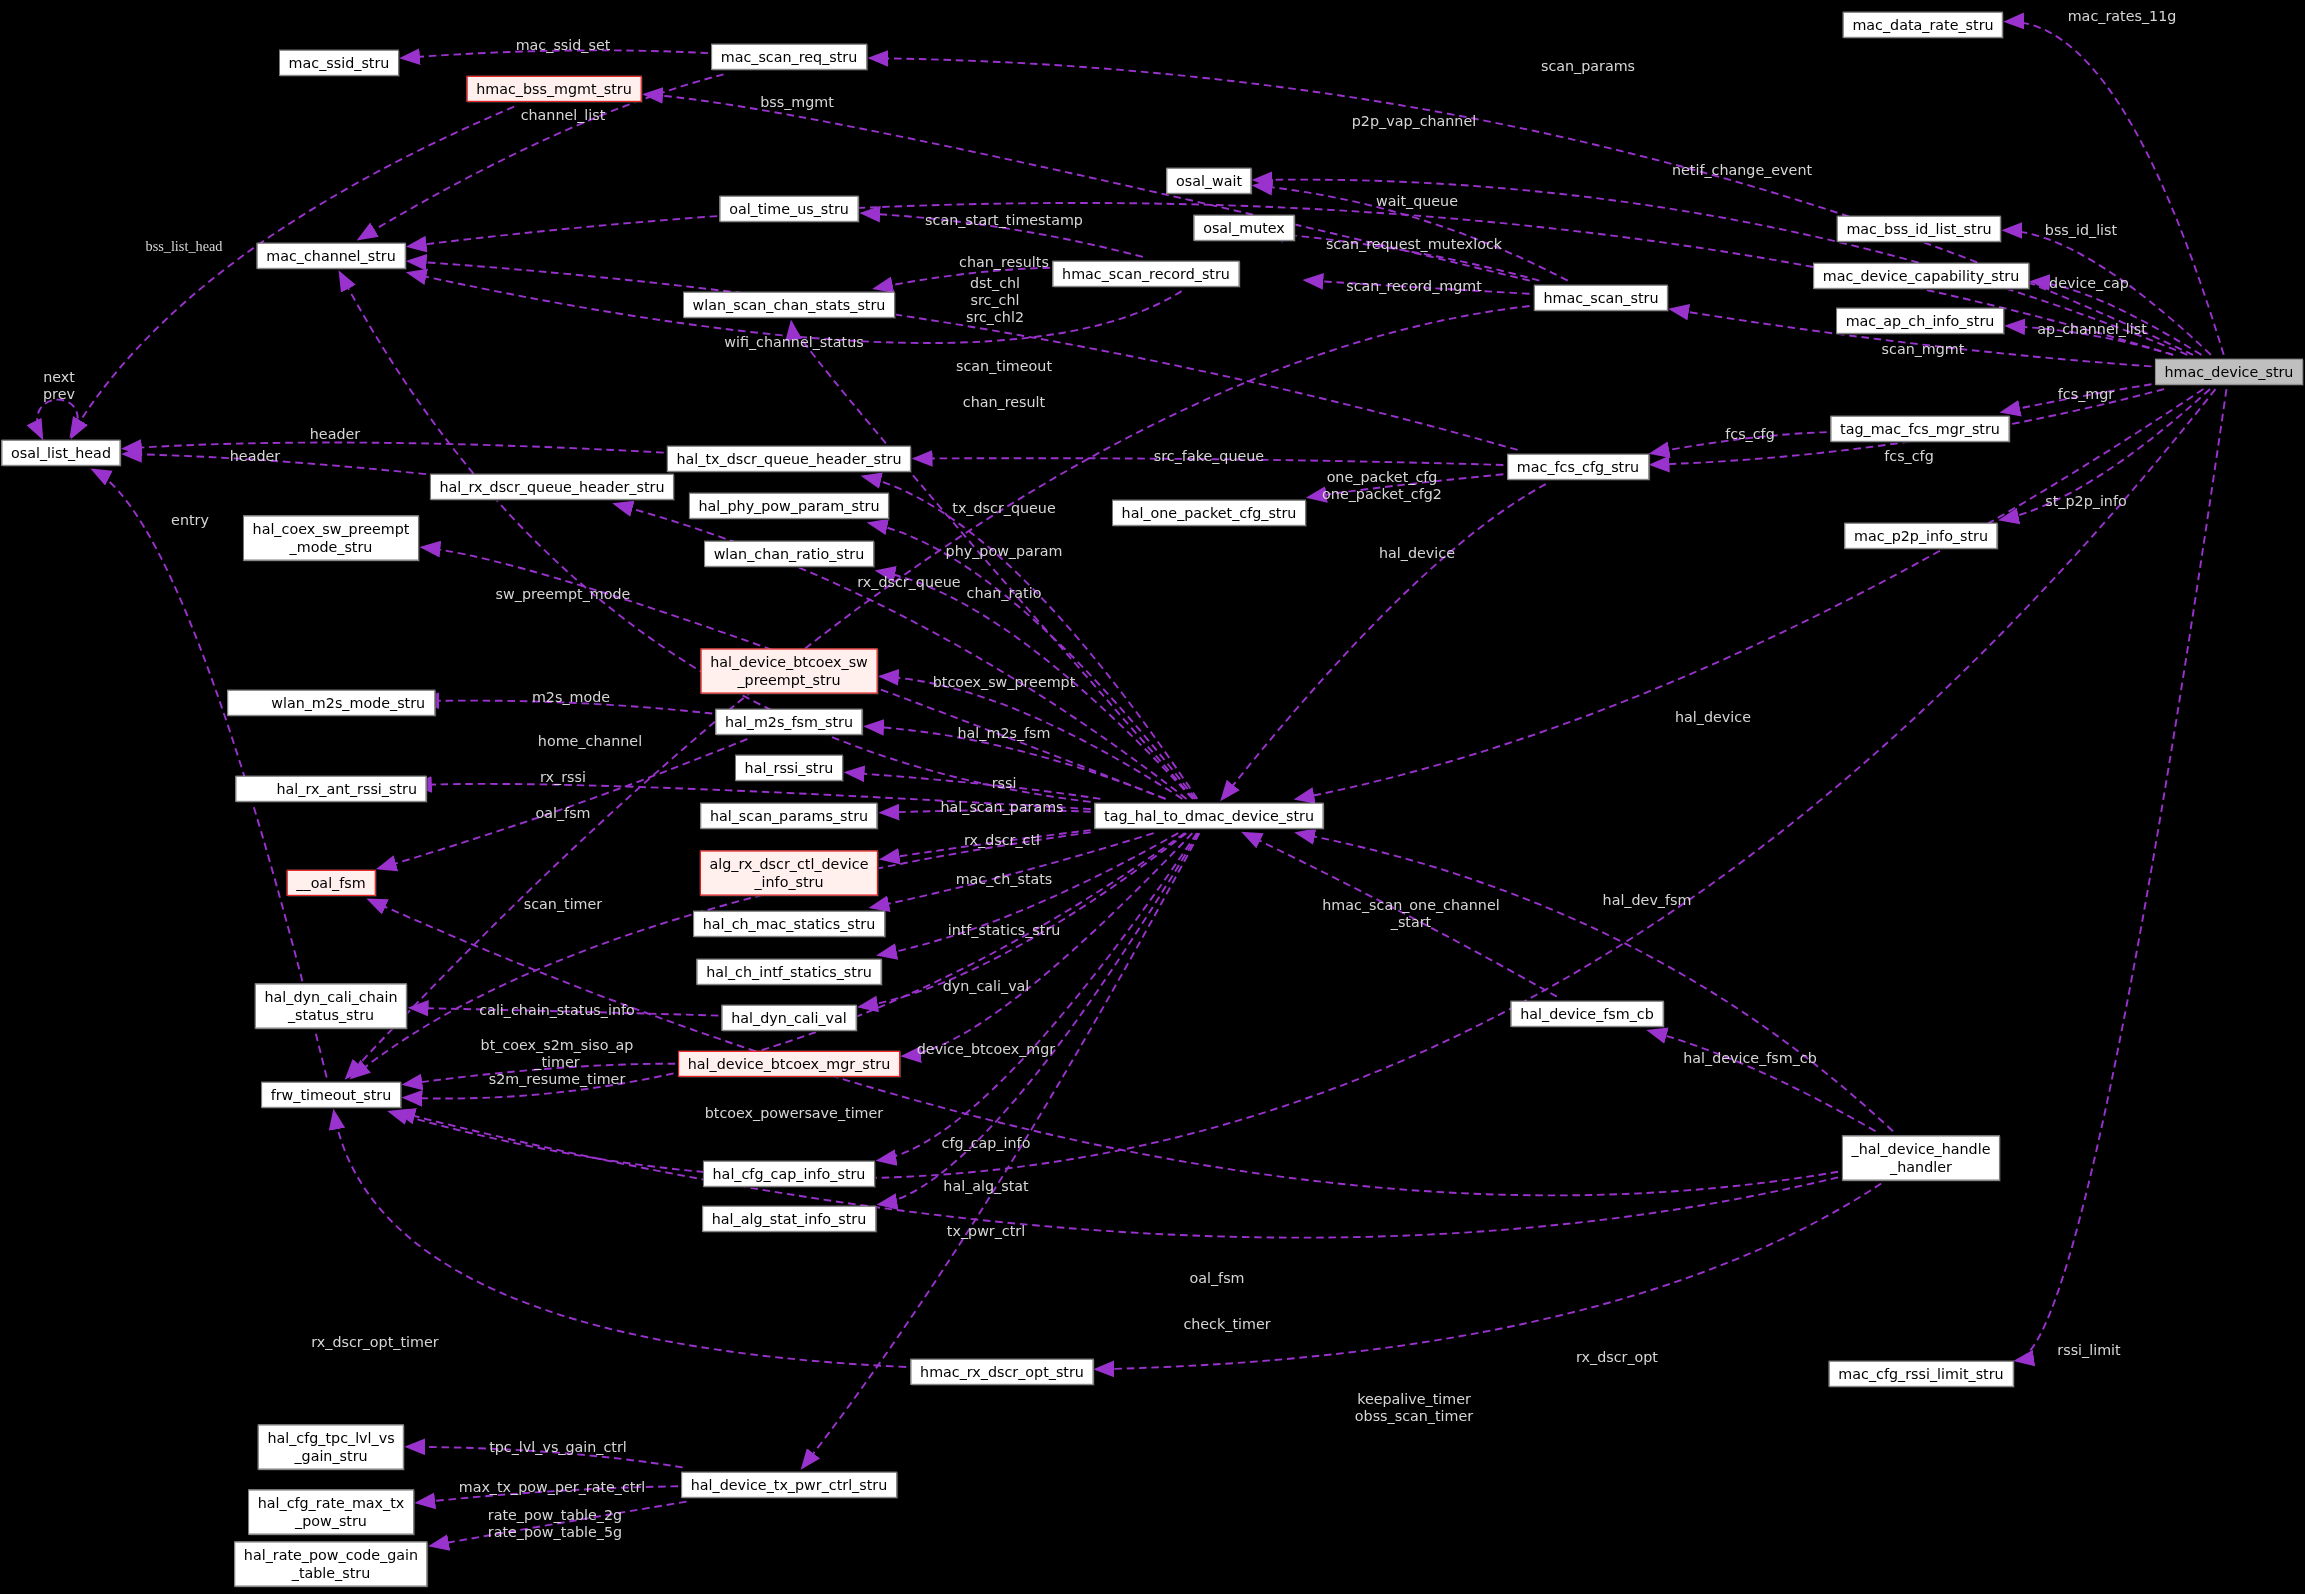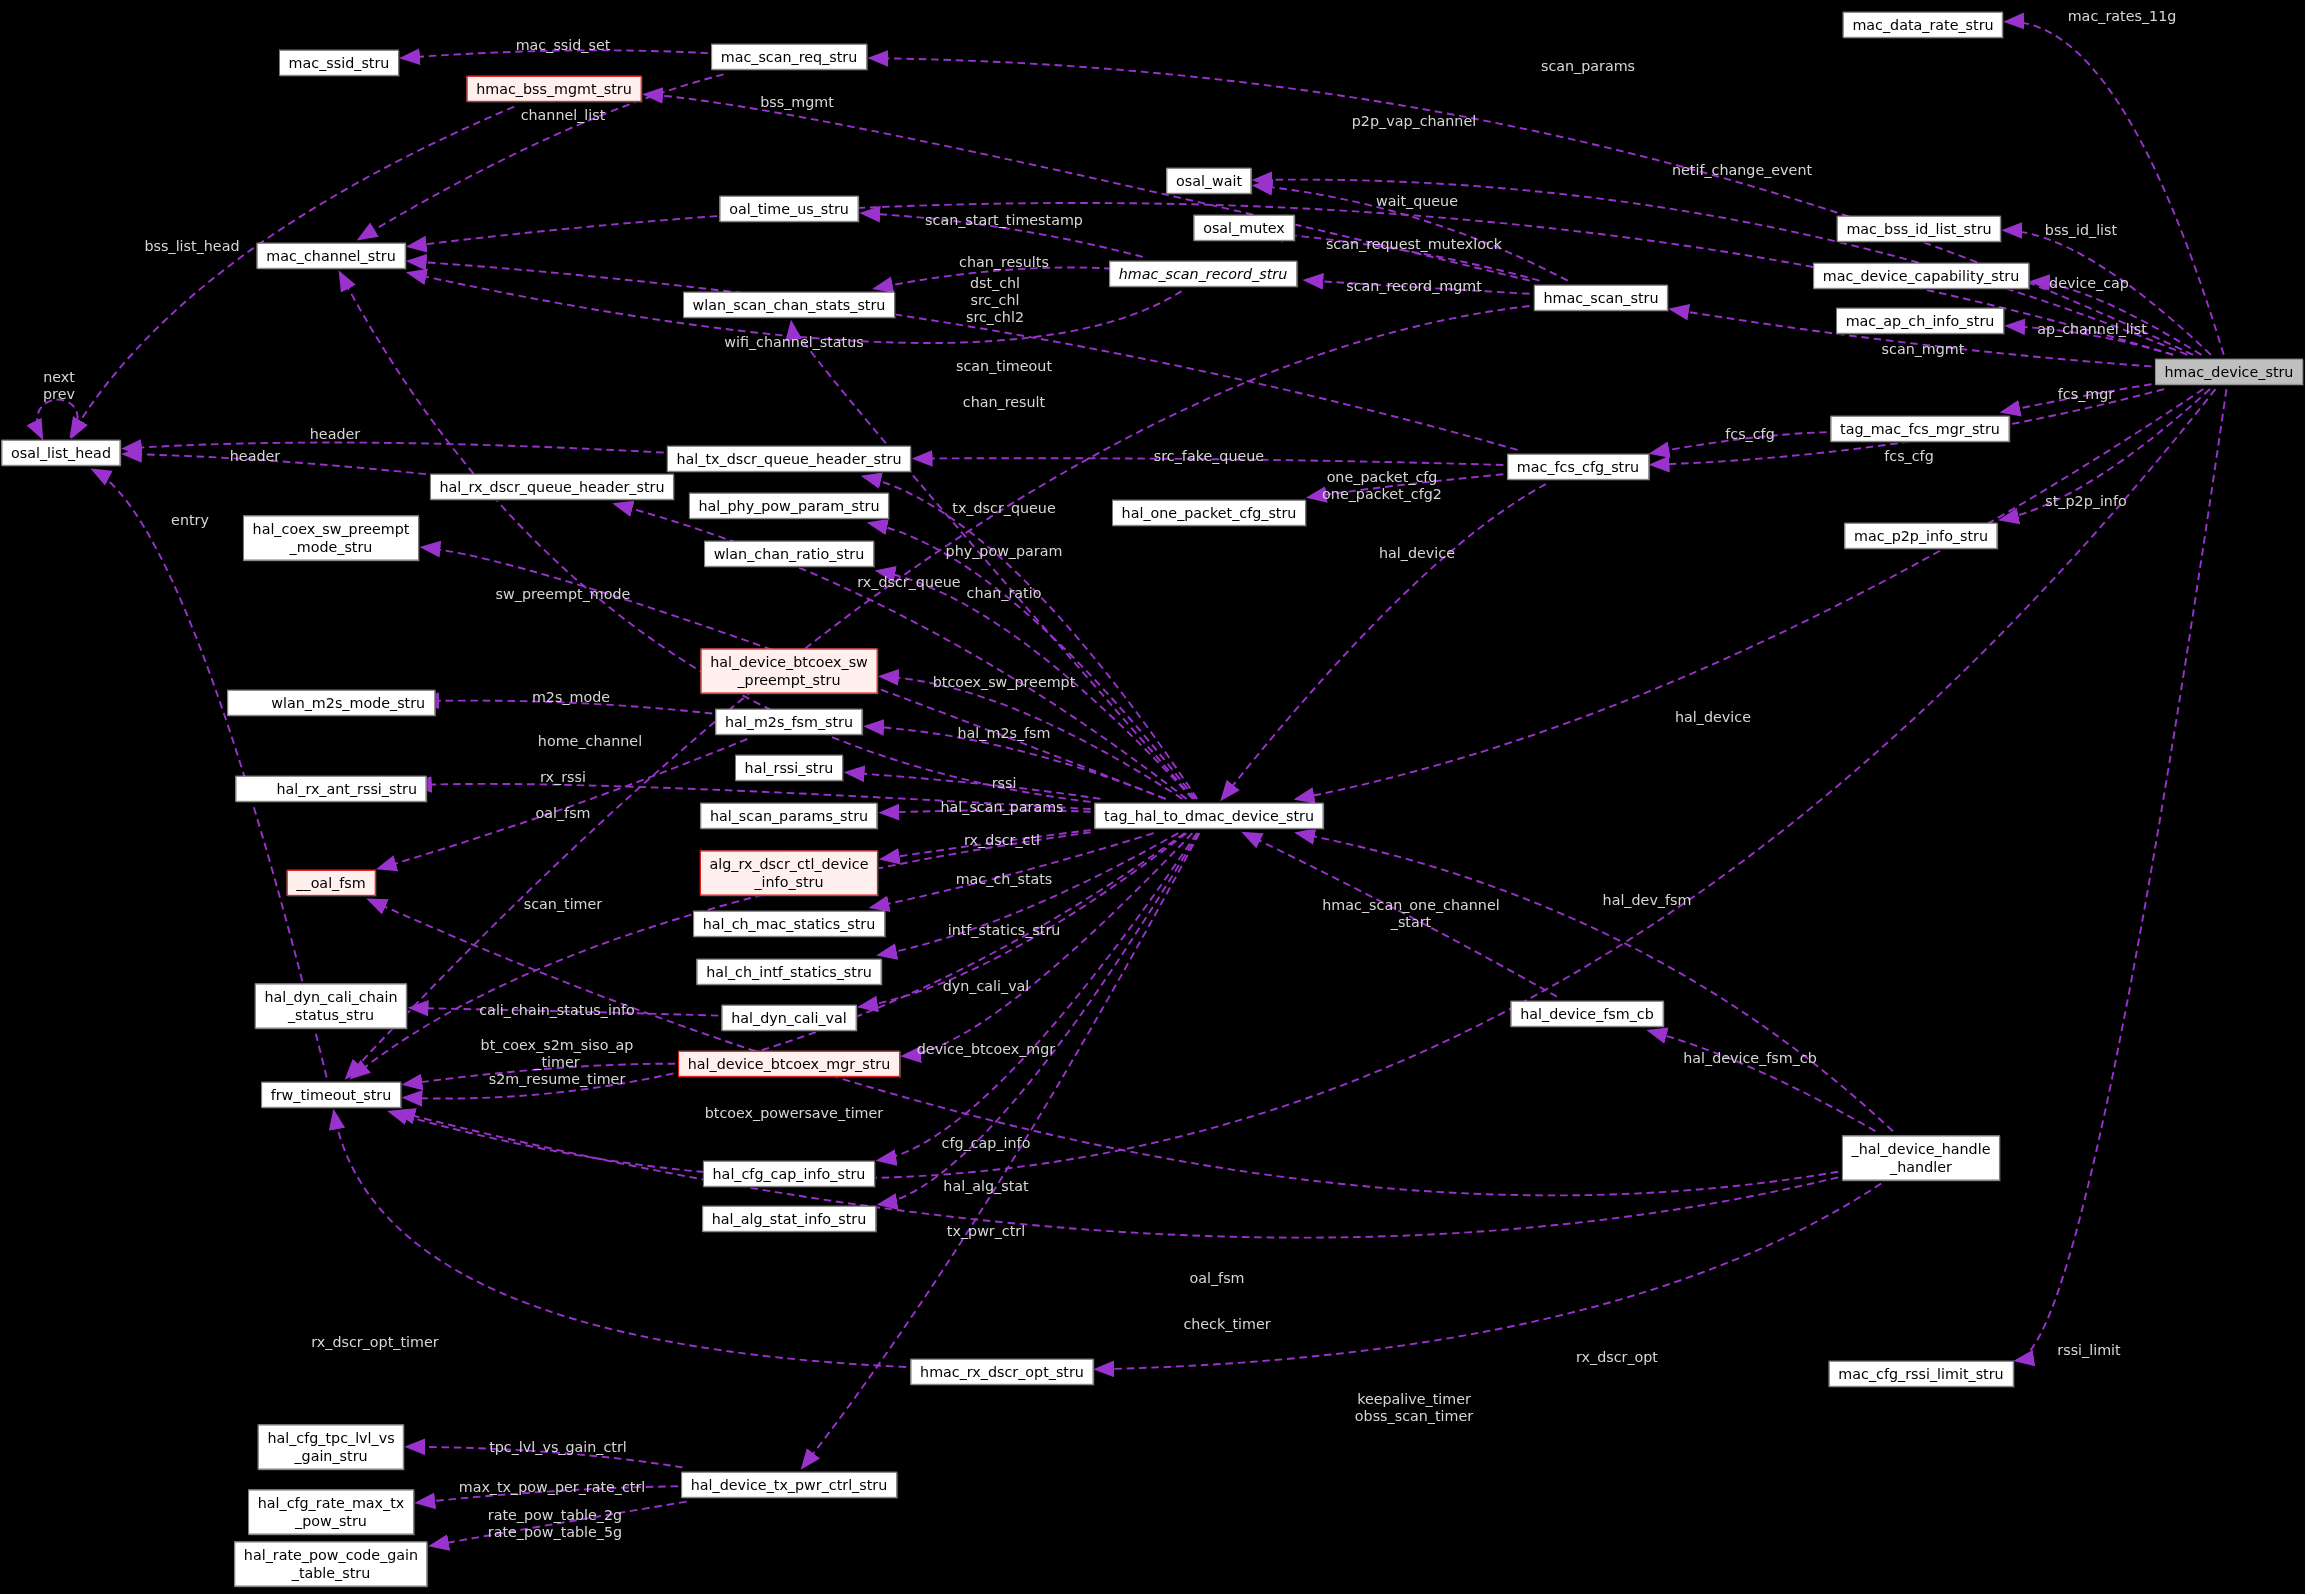--- a/index.html
+++ b/index.html
@@ -96,21 +96,21 @@
       <path fill="none" stroke="#9a32cd" stroke-width="2" stroke-dasharray="8,5" marker-end="url(#arrow)" d="M 722 1579 Q 584 1602 453.5 1625.2245762711864"></path>
       <path fill="none" stroke="#9a32cd" stroke-width="2" stroke-dasharray="8,5" marker-end="url(#arrow)" d="M 2338.5469168900804 373 Q 2231 18 2110 22.63157894736842"></path>
     </svg>
 <div class="node" style="left: 339px; top: 63px;">mac_ssid_stru</div>
     <div class="node" style="left: 789px; top: 57px;">mac_scan_req_stru</div>
     <div class="node red" style="left: 554px; top: 89px;">hmac_bss_mgmt_stru</div>
     <div class="node" style="left: 1923px; top: 25px;">mac_data_rate_stru</div>
     <div class="node" style="left: 1209px; top: 181px;">osal_wait</div>
     <div class="node" style="left: 1212px; top: 228px; margin-left: 32px;">osal_mutex</div>
     <div class="node" style="left: 789px; top: 209px;">oal_time_us_stru</div>
-    <div class="node" style="left: 1203px; top: 274px; font-style: italic;">hmac_scan_record_stru</div>
+    <div class="node" style="left: 1146px; top: 274px;">hmac_scan_record_stru</div>
     <div class="node" style="left: 1601px; top: 298px;">hmac_scan_stru</div>
     <div class="node" style="left: 1919px; top: 229px;">mac_bss_id_list_stru</div>
     <div class="node" style="left: 1921px; top: 276px;">mac_device_capability_stru</div>
     <div class="node" style="left: 1920px; top: 321px;">mac_ap_ch_info_stru</div>
     <div class="node main" style="left: 2229px; top: 372px;">hmac_device_stru</div>
     <div class="node" style="left: 331px; top: 256px;">mac_channel_stru</div>
     <div class="node" style="left: 61px; top: 453px;">osal_list_head</div>
     <div class="node" style="left: 789px; top: 305px;">wlan_scan_chan_stats_stru</div>
     <div class="node" style="left: 1920px; top: 429px;">tag_mac_fcs_mgr_stru</div>
     <div class="node" style="left: 1578px; top: 467px;">mac_fcs_cfg_stru</div>
@@ -164,21 +164,21 @@
     <div class="edge-label" style="left: 1414px; top: 245px;">scan_request_mutexlock</div>
     <div class="edge-label" style="left: 1414px; top: 287px;">scan_record_mgmt</div>
     <div class="edge-label" style="left: 1004px; top: 221px;">scan_start_timestamp</div>
     <div class="edge-label" style="left: 1004px; top: 263px;">chan_results</div>
     <div class="edge-label" style="left: 995px; top: 301px;">dst_chl
 src_chl
 src_chl2</div>
     <div class="edge-label" style="left: 794px; top: 343px;">wifi_channel_status</div>
     <div class="edge-label" style="left: 1004px; top: 367px;">scan_timeout</div>
     <div class="edge-label" style="left: 1004px; top: 403px;">chan_result</div>
-    <div class="edge-label" style="left: 192px; top: 247px;">bss_list_head</div>
+    <div class="edge-label" style="left: 184px; top: 247px; font-family: Liberation Serif, serif;">bss_list_head</div>
     <div class="edge-label" style="left: 2081px; top: 231px;">bss_id_list</div>
     <div class="edge-label" style="left: 2089px; top: 284px;">device_cap</div>
     <div class="edge-label" style="left: 2092px; top: 330px;">ap_channel_list</div>
     <div class="edge-label" style="left: 1923px; top: 350px;">scan_mgmt</div>
     <div class="edge-label" style="left: 2086px; top: 395px;">fcs_mgr</div>
     <div class="edge-label" style="left: 1750px; top: 435px;">fcs_cfg</div>
     <div class="edge-label" style="left: 1909px; top: 457px;">fcs_cfg</div>
     <div class="edge-label" style="left: 2086px; top: 502px;">st_p2p_info</div>
     <div class="edge-label" style="left: 1209px; top: 457px;">src_fake_queue</div>
     <div class="edge-label" style="left: 1382px; top: 486px;">one_packet_cfg

